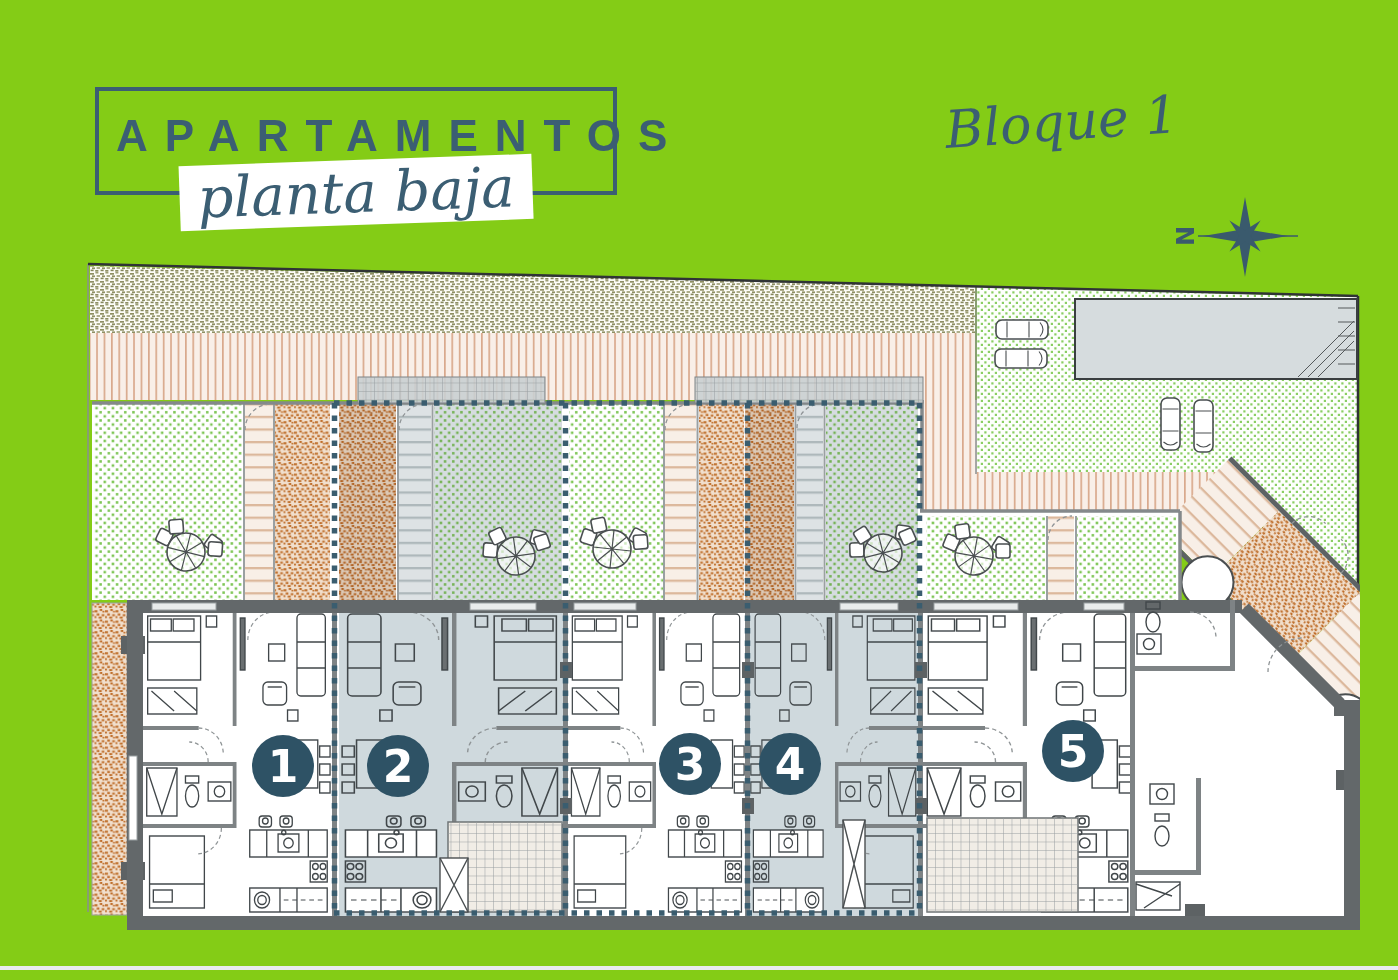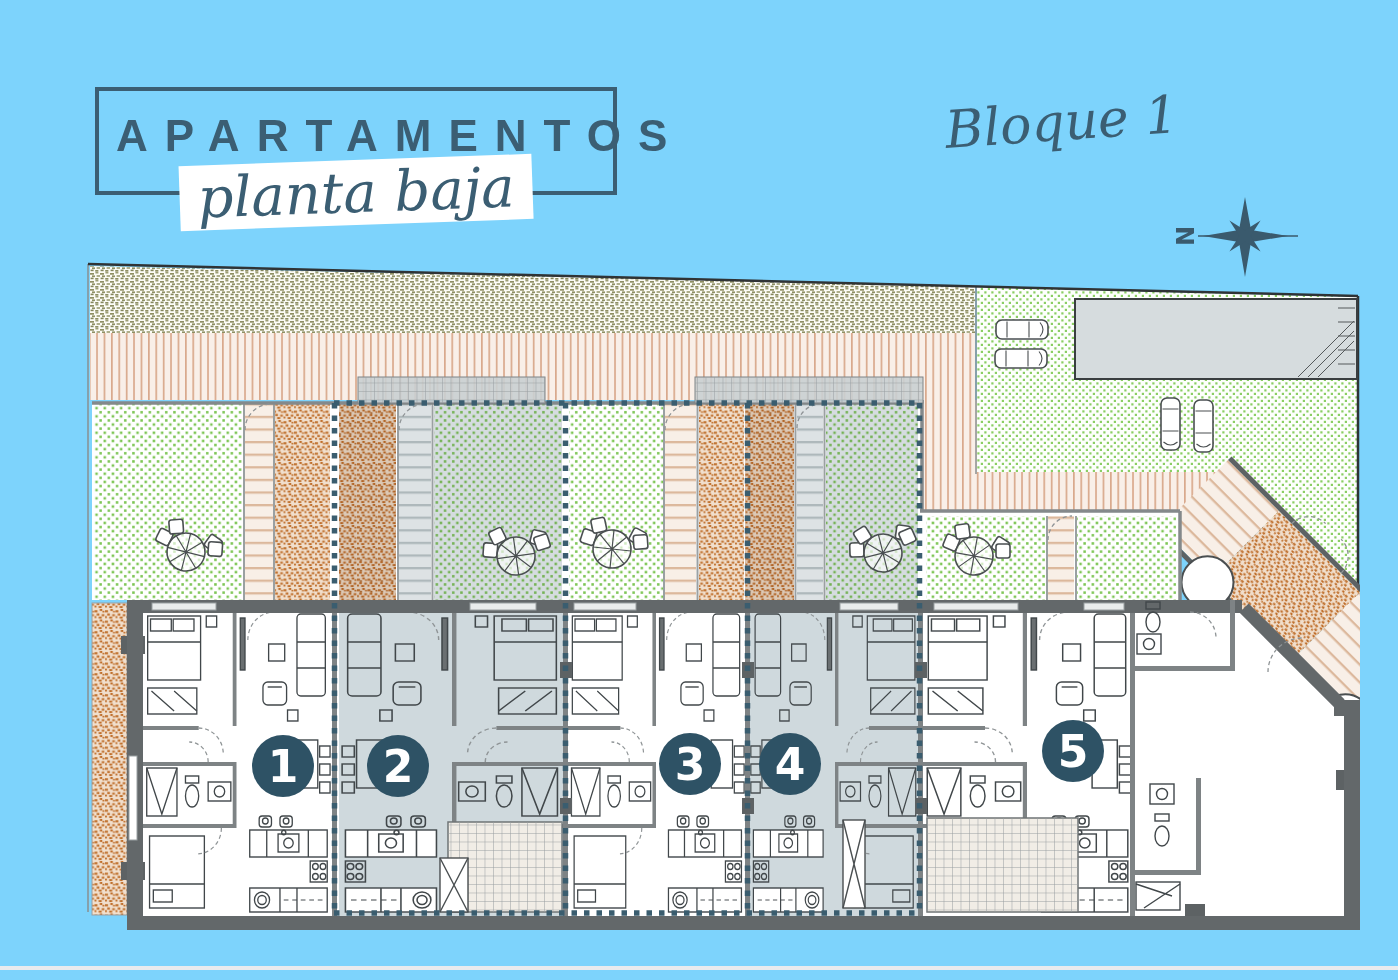--- a/index.html
+++ b/index.html
@@ -1,16 +1,16 @@
 <!DOCTYPE html>
 <html><head>
 <meta charset="utf-8">
 <style>
   html,body{margin:0;padding:0;background:#ffffff;}
-  .page{position:relative;width:1398px;height:980px;background:#7dd3fc;overflow:hidden;
+  .page{position:relative;width:1398px;height:980px;background:#84cc16;overflow:hidden;
         font-family:"Liberation Sans",sans-serif;}
   .title-box{position:absolute;left:95px;top:87px;width:514px;height:100px;
              border:4px solid #3b5e73;}
   .title-text{margin-top:20px;text-align:center;font-size:44px;font-weight:600;
               letter-spacing:17px;padding-left:17px;color:#3b5e73;}
   .subtitle-script{position:absolute;left:50%;bottom:-34px;transform:translateX(-50%) rotate(-2deg);
               background:#fff;padding:0 18px;white-space:nowrap;
               font-family:"DejaVu Serif",serif;font-style:italic;font-size:56px;color:#3b5e73;}
   .block-label{position:absolute;left:945px;top:92px;transform:rotate(-4deg);
               font-family:"DejaVu Serif",serif;font-style:italic;font-size:52px;color:#3b5e73;}

